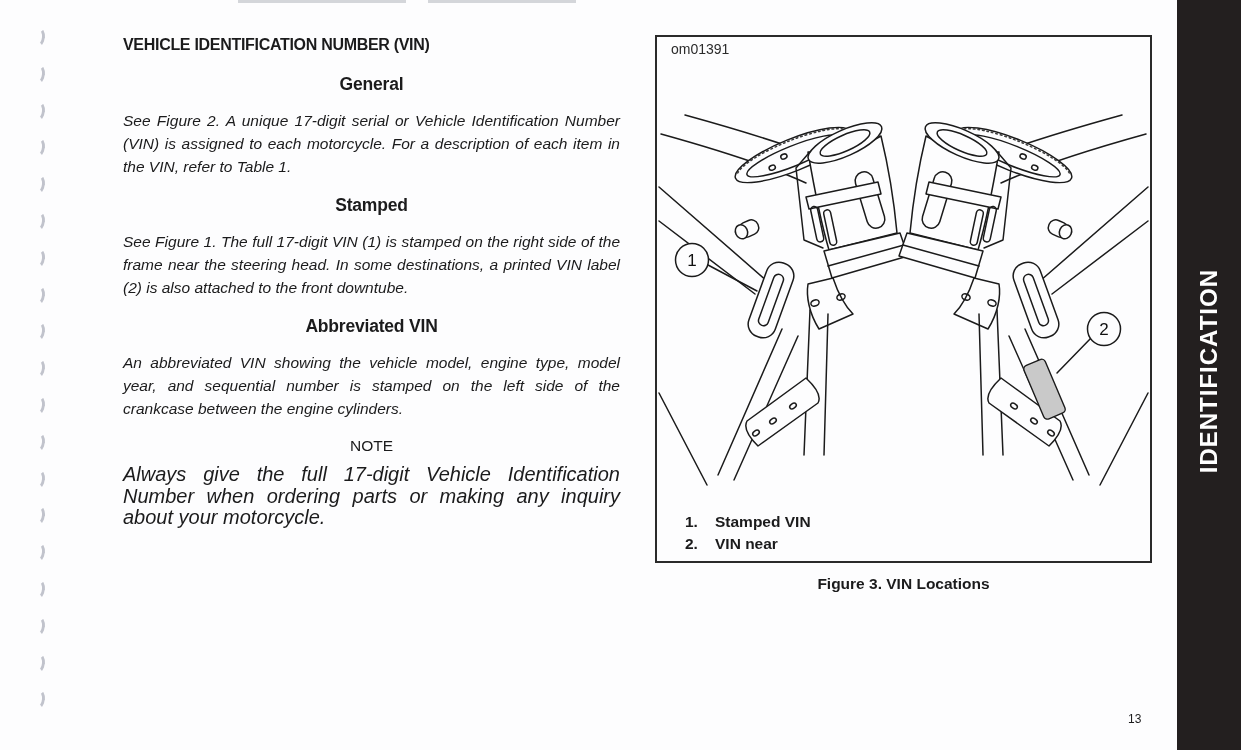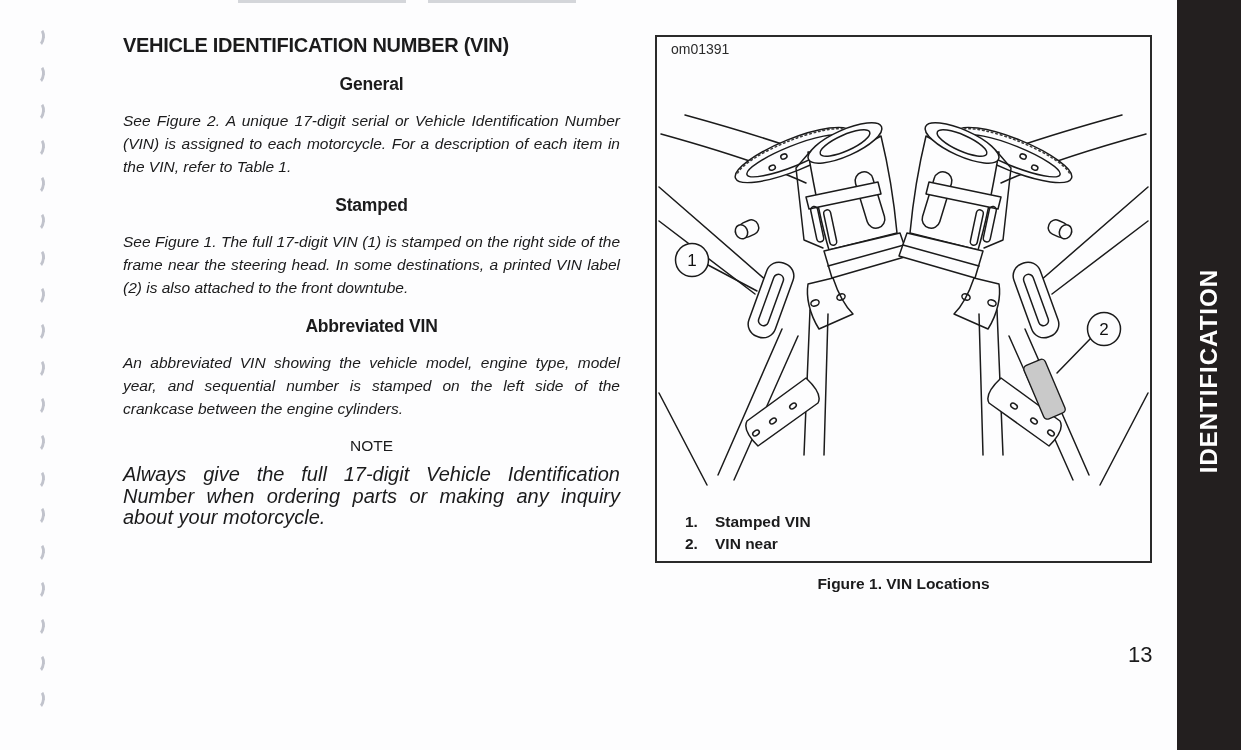--- a/index.html
+++ b/index.html
@@ -21,21 +21,21 @@
   .binding-strip{position:absolute;left:0;top:0;width:60px;height:750px;}
   .bmark{
     position:absolute;left:31px;width:8px;height:14px;
     border:3px solid transparent;border-right-color:#b7bac4;
     border-radius:50%;transform:rotate(5deg);opacity:.85;
   }
 
   
   .content-col{position:absolute;left:123px;top:33px;width:497px;}
   .title{
-    font-size:20px;line-height:24px;font-weight:bold;
+    font-size:16px;line-height:24px;font-weight:bold;
     letter-spacing:-0.3px;margin:0;
   }
   .h2{font-size:17.5px;font-weight:bold;margin:17px 0 15px 0;line-height:20px;letter-spacing:-0.2px;text-align:center;}
   .body-p{
     font-size:15.5px;line-height:23px;margin:0;
     text-align:justify;
     font-style:italic;
   }
   .note-h{
     font-size:15.5px;text-align:center;
@@ -67,21 +67,21 @@
     position:absolute;right:0;top:0;width:64px;height:750px;
     background:#231f1f;
     display:flex;align-items:center;justify-content:center;
   }
   .side-tab-label{
     writing-mode:vertical-rl;transform:rotate(180deg);
     color:#ffffff;font-weight:bold;font-size:24px;letter-spacing:1px;
     margin-bottom:8px;
   }
 
-  .page-number{position:absolute;left:1128px;top:642px;font-size:22px;}
+  .page-number{position:absolute;left:1128px;top:712px;font-size:12px;}
 
   svg text{font-family:"Liberation Sans", sans-serif;}
   .ln{fill:none;stroke:#1b1b1b;stroke-width:1.5;stroke-linecap:round;stroke-linejoin:round;}
   .fw{fill:#fdfdfe;stroke:#1b1b1b;stroke-width:1.5;stroke-linejoin:round;}
 </style>
 </head>
 <body>
 
 <div class="page">
 
@@ -222,21 +222,21 @@
           <span class="legend-num">1.</span>
           <span>Stamped VIN</span>
         </div>
         <div class="legend-row">
           <span class="legend-num">2.</span>
           <span>VIN near</span>
         </div>
       </div>
     </div>
 
-    <div class="figure-caption">Figure 1. VIN Locations</div>
+    <div class="figure-caption">Figure 3. VIN Locations</div>
   </div>
 
   <div class="side-tab">
     <span class="side-tab-label">IDENTIFICATION</span>
   </div>
 
   <div class="page-number">13</div>
 
 </div>
 

